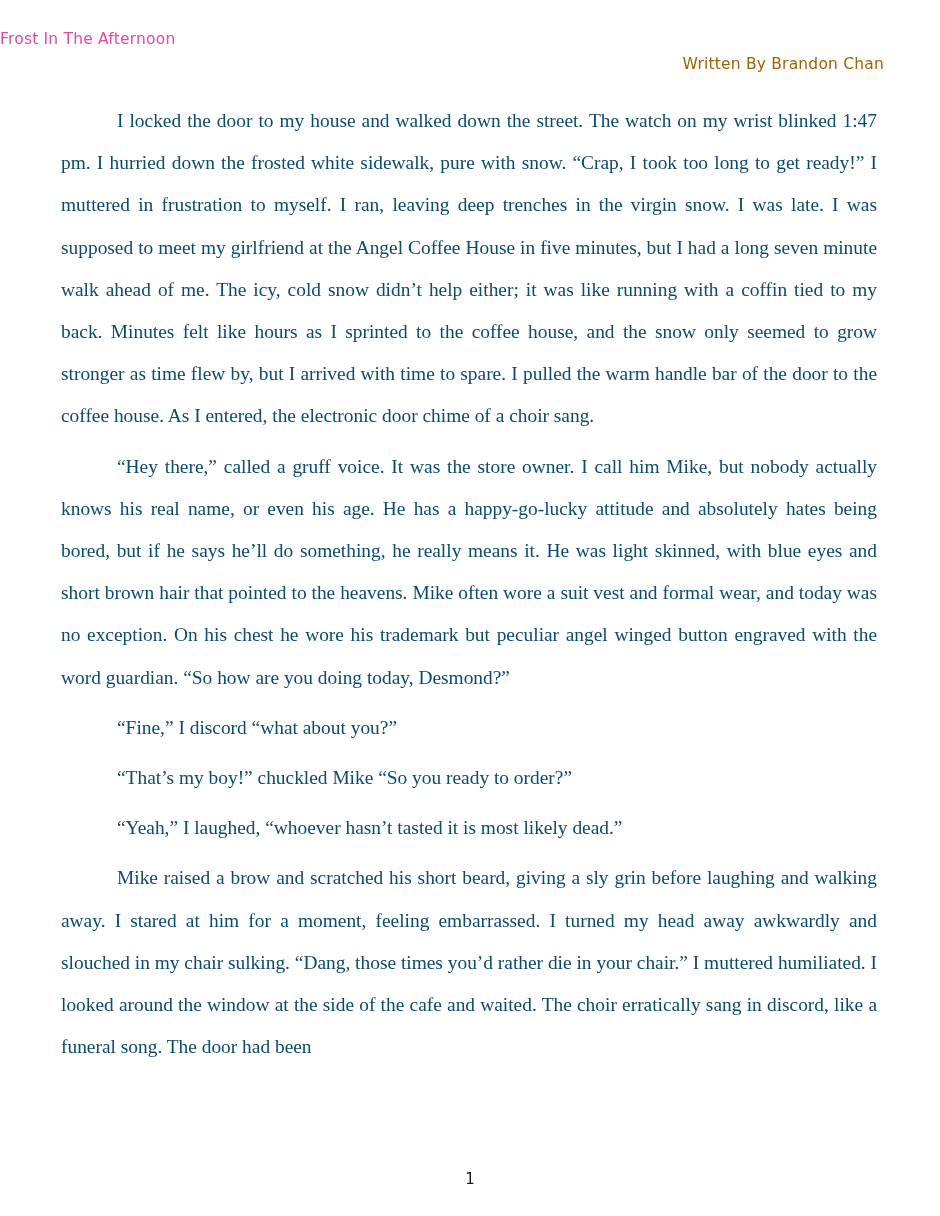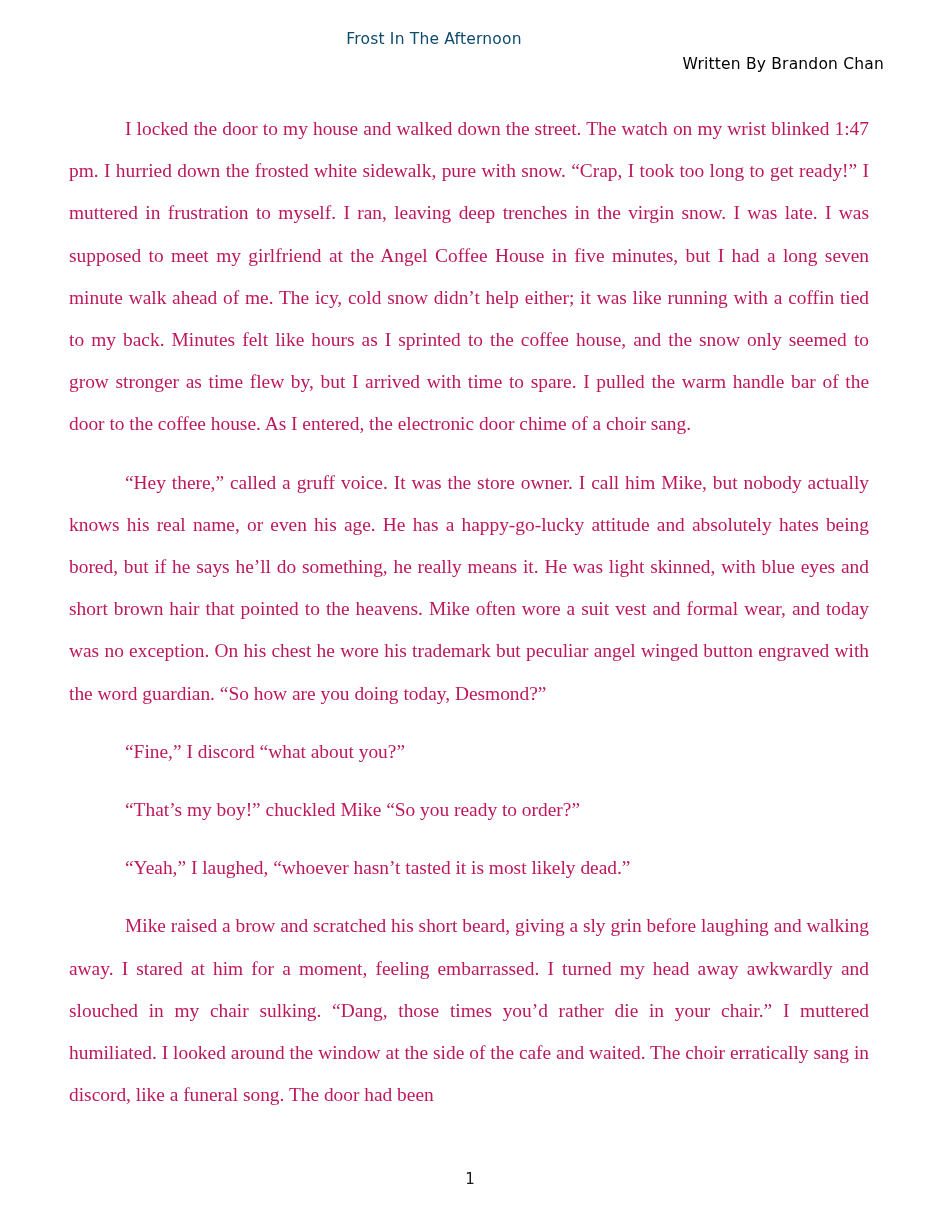--- a/index.html
+++ b/index.html
@@ -21,49 +21,49 @@
     top: 0;
     width: 940px;
     height: 1216px;
     background: #ffffff;
   }
   .doc-title {
     position: absolute;
     top: 30px;
     left: 0;
     width: 868px;
-    text-align: center;
+    text-align: left;
     font-family: "DejaVu Sans", sans-serif;
     font-size: 15.5px;
     letter-spacing: 0.2px;
-    color: #0c4a6e;
+    color: #ec4899;
   }
   .doc-author {
     position: absolute;
     top: 55px;
     right: 56px;
     font-family: "DejaVu Sans", sans-serif;
     font-size: 15.5px;
     letter-spacing: 0.2px;
-    color: #000000;
+    color: #a16207;
   }
   .body-area {
     position: absolute;
     top: 92px;
     left: 53px;
     width: 832px;
   }
   p.para {
-    margin: 16px;
+    margin: 8px;
     font-size: 19.4px;
     line-height: 42.2px;
     text-align: justify;
     text-justify: inter-word;
     text-indent: 56px;
-    color: #be185d;
+    color: #0c4a6e;
   }
   .page-number {
     position: absolute;
     bottom: 28px;
     left: 0;
     width: 940px;
     text-align: center;
     font-family: "DejaVu Sans", sans-serif;
     font-size: 15px;
     color: #1a1a1a;

